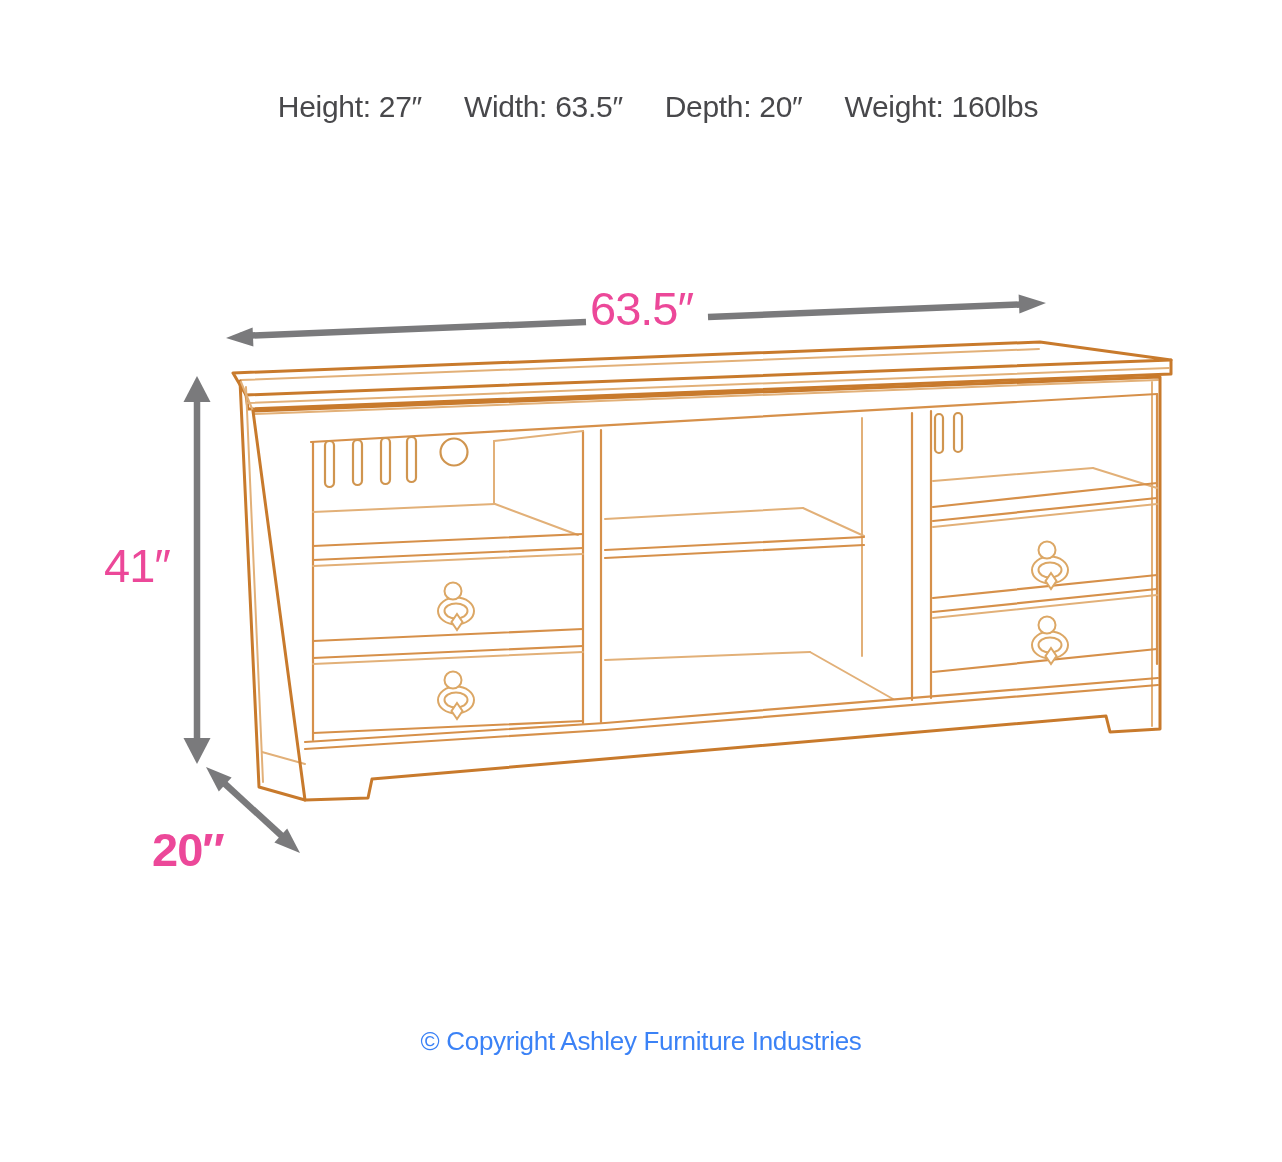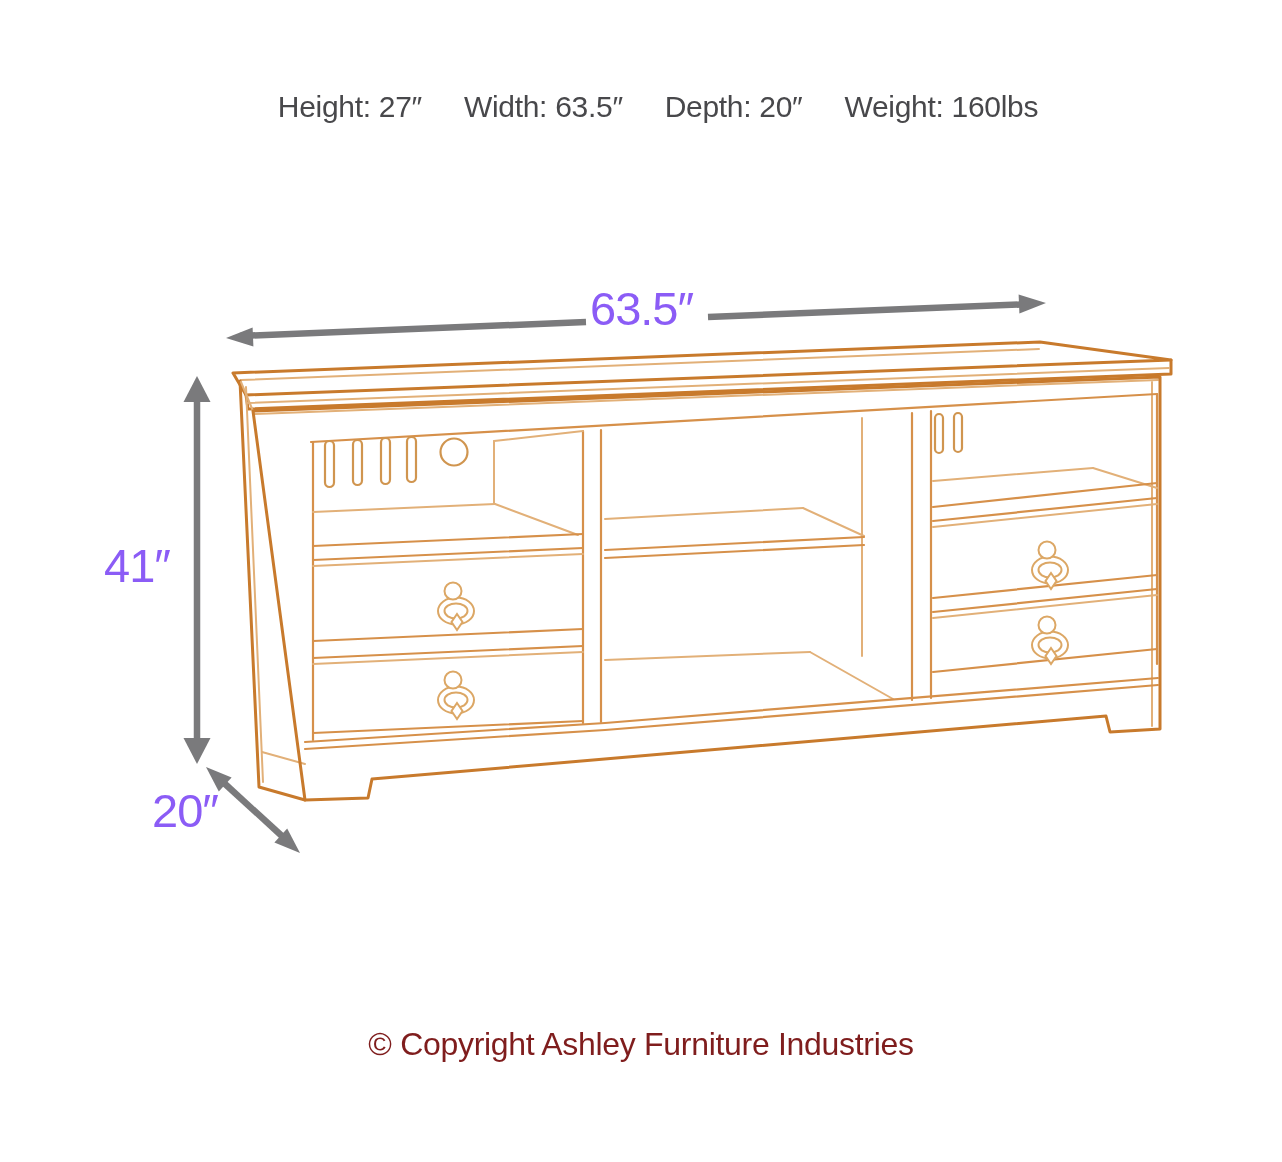--- a/index.html
+++ b/index.html
@@ -7,29 +7,29 @@
     width:1282px;height:1162px;position:relative;overflow:hidden;
     font-family:"Liberation Sans", sans-serif;
   }
   .spec-line{
     position:absolute;top:90px;left:0;right:0;
     text-align:center;white-space:nowrap;
     font-size:30px;color:#48484b;font-weight:400;padding-left:34px;
   }
   .spec-line span{margin:0 21px;letter-spacing:-0.3px;}
   .dim-label{
-    position:absolute;color:#8b5cf6;font-size:47px;font-weight:400;
+    position:absolute;color:#ec4899;font-size:47px;font-weight:400;
     letter-spacing:-1px;white-space:nowrap;
   }
   #label-width{left:590px;top:281px;}
   #label-height{left:104px;top:538px;}
-  #label-depth{left:152px;top:783px;}
+  #label-depth{left:152px;top:822px;font-weight:bold;}
   .copyright{
     position:absolute;top:1026px;left:0;right:0;text-align:center;
-    font-size:32px;color:#7f1d1d;letter-spacing:-0.3px;
+    font-size:26px;color:#3b82f6;letter-spacing:-0.3px;
   }
   svg{position:absolute;top:0;left:0;}
   .heavy{stroke:#c87a2c;stroke-width:3;fill:none;stroke-linejoin:round;stroke-linecap:round;}
   .med{stroke:#d6904a;stroke-width:2.2;fill:none;stroke-linejoin:round;stroke-linecap:round;}
   .light{stroke:#e2b078;stroke-width:2;fill:none;stroke-linejoin:round;stroke-linecap:round;}
   .slat{stroke:#d0954f;stroke-width:2.2;fill:#ffffff;}
   .pull{stroke:#dca765;stroke-width:2;fill:#ffffff;}
   .pull-open{stroke:#dca765;stroke-width:2;fill:none;}
   .arrow-line{stroke:#7a7a7c;stroke-width:6.5;fill:none;stroke-linecap:butt;}
   .arrow-head{fill:#7a7a7c;stroke:none;}

